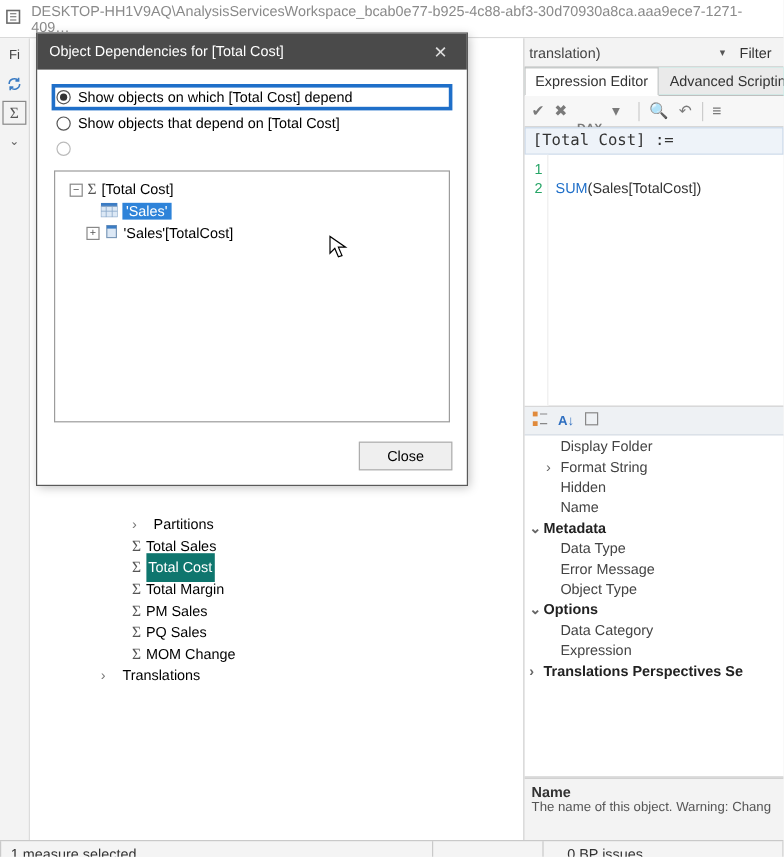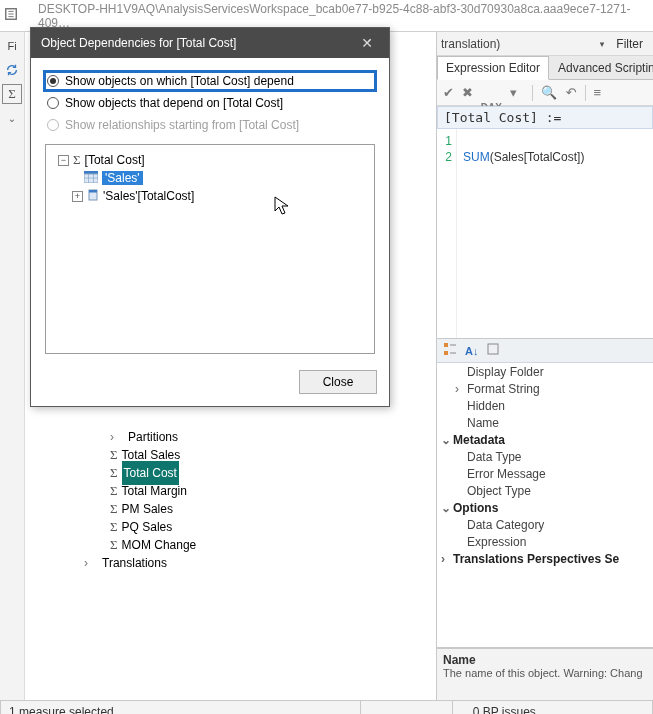--- a/index.html
+++ b/index.html
@@ -1,19 +1,19 @@
 <!DOCTYPE html>
 <html><head>
 <meta charset="utf-8">
 <style>
 * { box-sizing: border-box; margin: 0; padding: 0; font-family: "Segoe UI", Tahoma, sans-serif; font-size: 12px; }
 body { width: 653px; height: 714px; background: #f0f0f0; overflow: hidden; position: relative; }
 
 
-.titlebar { height: 32px; background: #fff; display: flex; align-items: center; padding: 0 4px; color: #8a8a8a; gap: 20px; border-bottom: 1px solid #d0d0d0; }
+.titlebar { height: 32px; background: #fff; display: flex; align-items: center; padding: 0 4px; color: #8a8a8a; gap: 8px; border-bottom: 1px solid #d0d0d0; }
 .app-icon svg { width: 14px; height: 14px; }
 
 
 .main { display: flex; height: 668px; }
 .left-pane { width: 437px; background: #fff; border-right: 1px solid #c9c9c9; position: relative; display: flex; flex-direction: column; }
 .right-pane { width: 216px; background: #f6f6f6; display: flex; flex-direction: column; }
 
 
 .left-toolstrip { width: 25px; background: #f3f3f3; border-right: 1px solid #dcdcdc; display: flex; flex-direction: column; gap: 4px; padding-top: 4px; align-items: center; }
 .left-toolstrip .tbtn { width: 20px; height: 20px; display: flex; align-items: center; justify-content: center; cursor: pointer; }
@@ -286,21 +286,20 @@
     <div class="radio-row highlighted">
       <span class="radio checked"></span>
       <span>Show objects on which [Total Cost] depend</span>
     </div>
     <div class="radio-row">
       <span class="radio"></span>
       <span>Show objects that depend on [Total Cost]</span>
     </div>
     <div class="radio-row disabled">
       <span class="radio disabled"></span>
-      <span>Show relationships starting from [Total Cost]</span>
     </div>
     <div class="dlg-tree">
       <div class="dlg-tree-row d1">
         <span class="boxexp">−</span>
         <span class="sigma">Σ</span>
         <span>[Total Cost]</span>
       </div>
       <div class="dlg-tree-row d2">
         <span class="table-icon"><svg viewBox="0 0 14 12">
               <rect x="0" y="0" width="14" height="3" fill="#3b7cc4"></rect>

